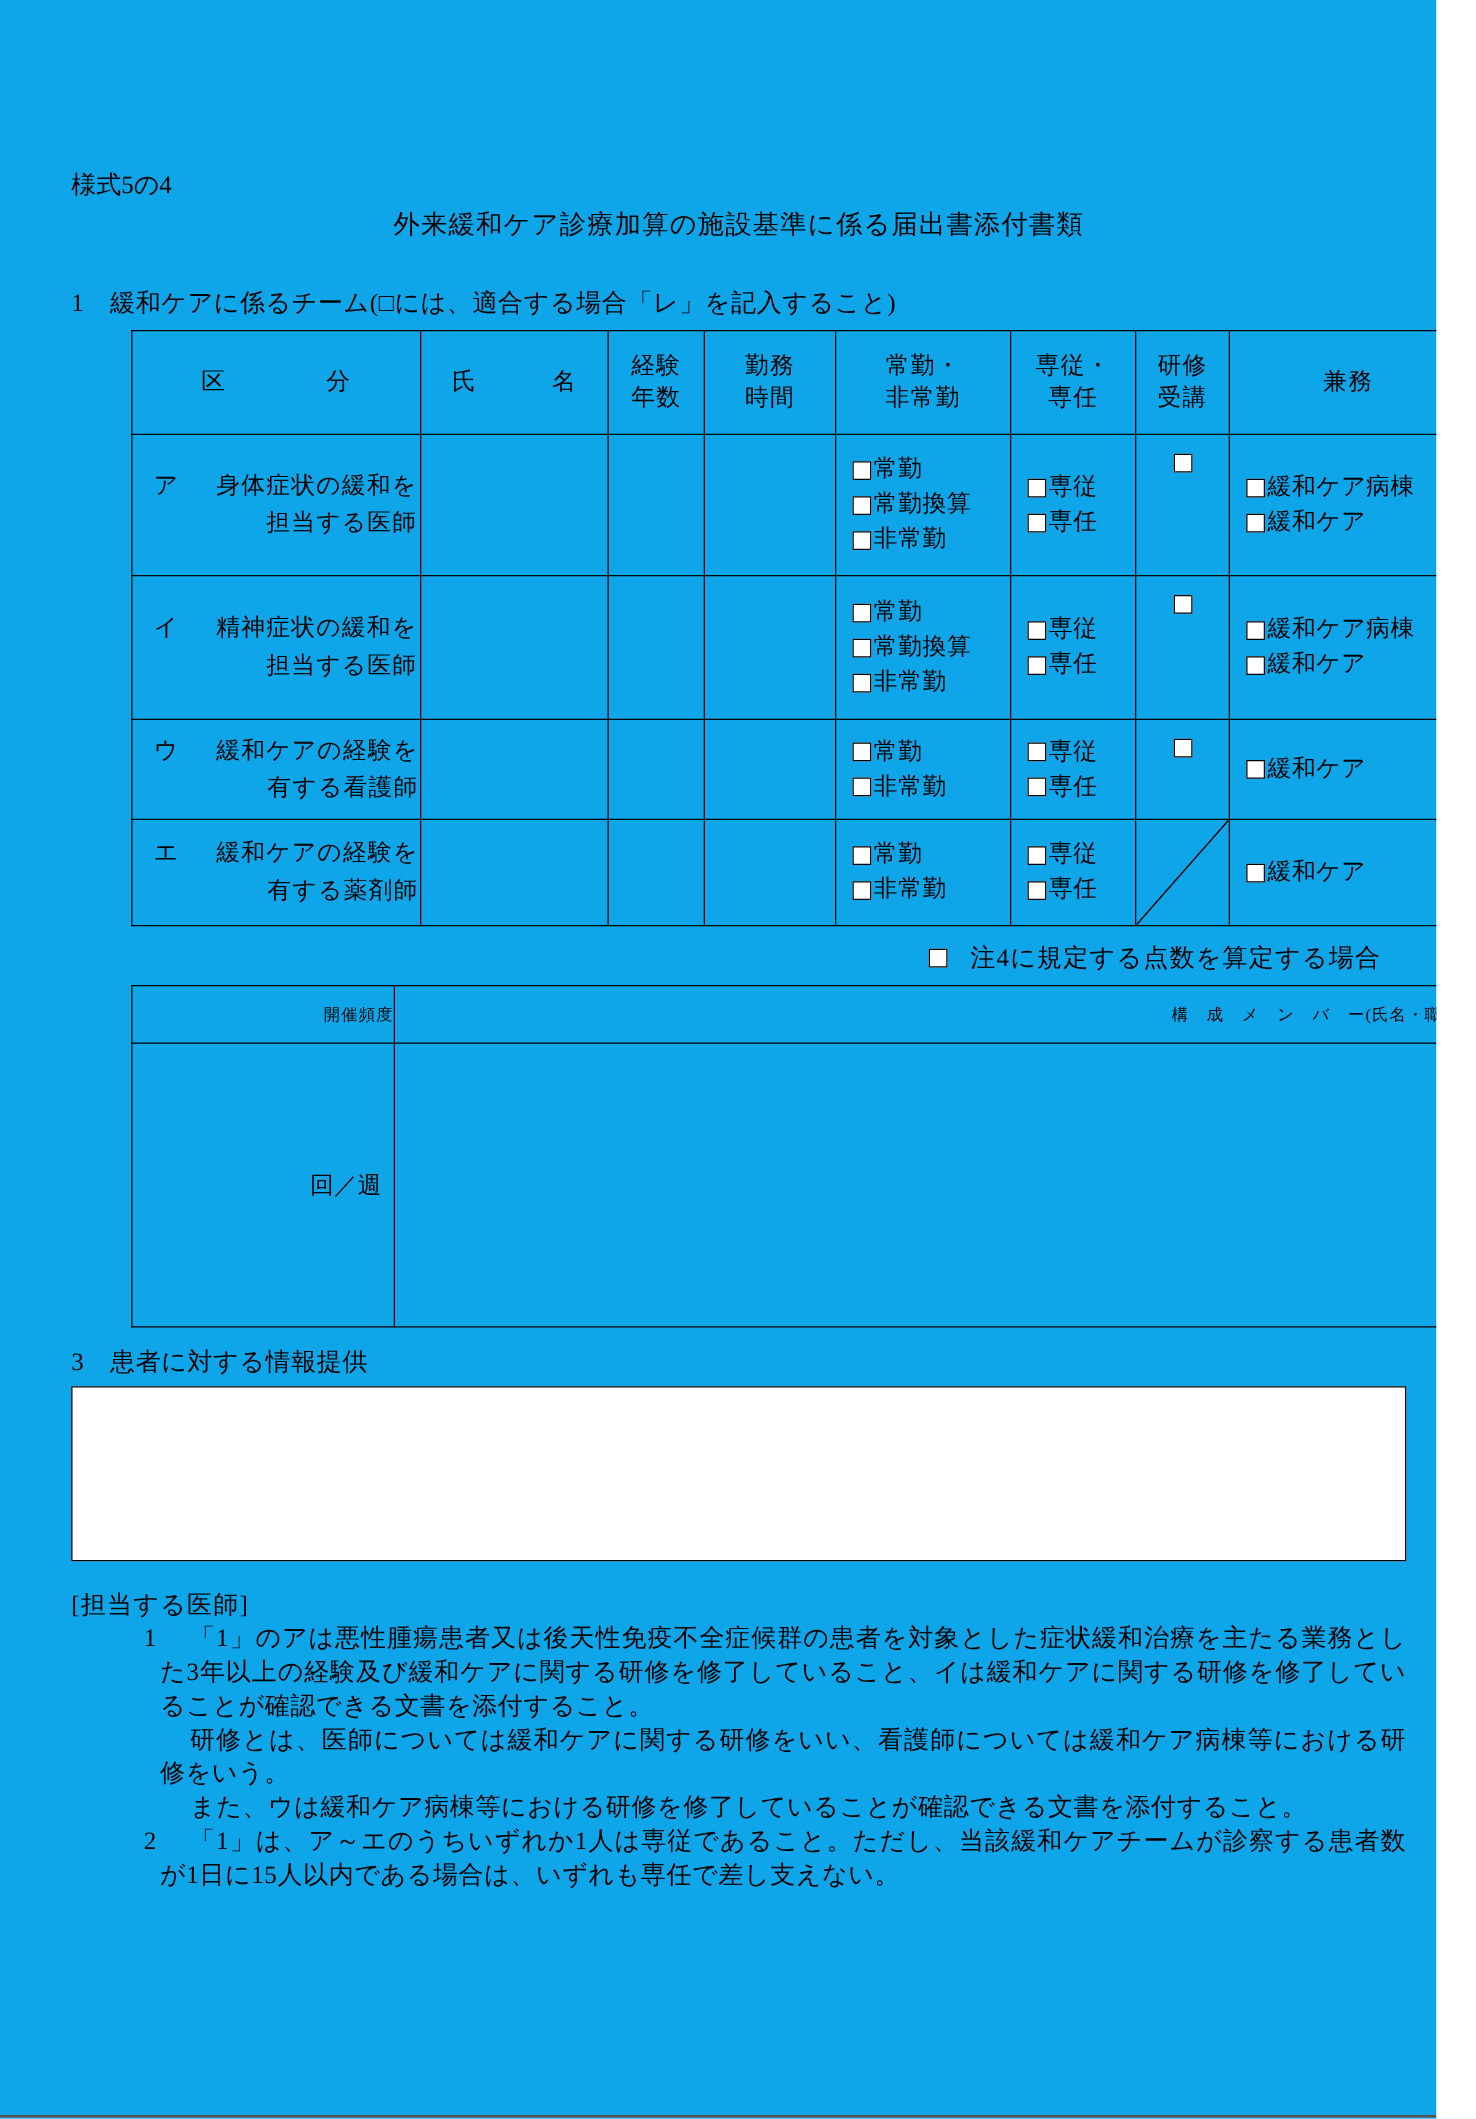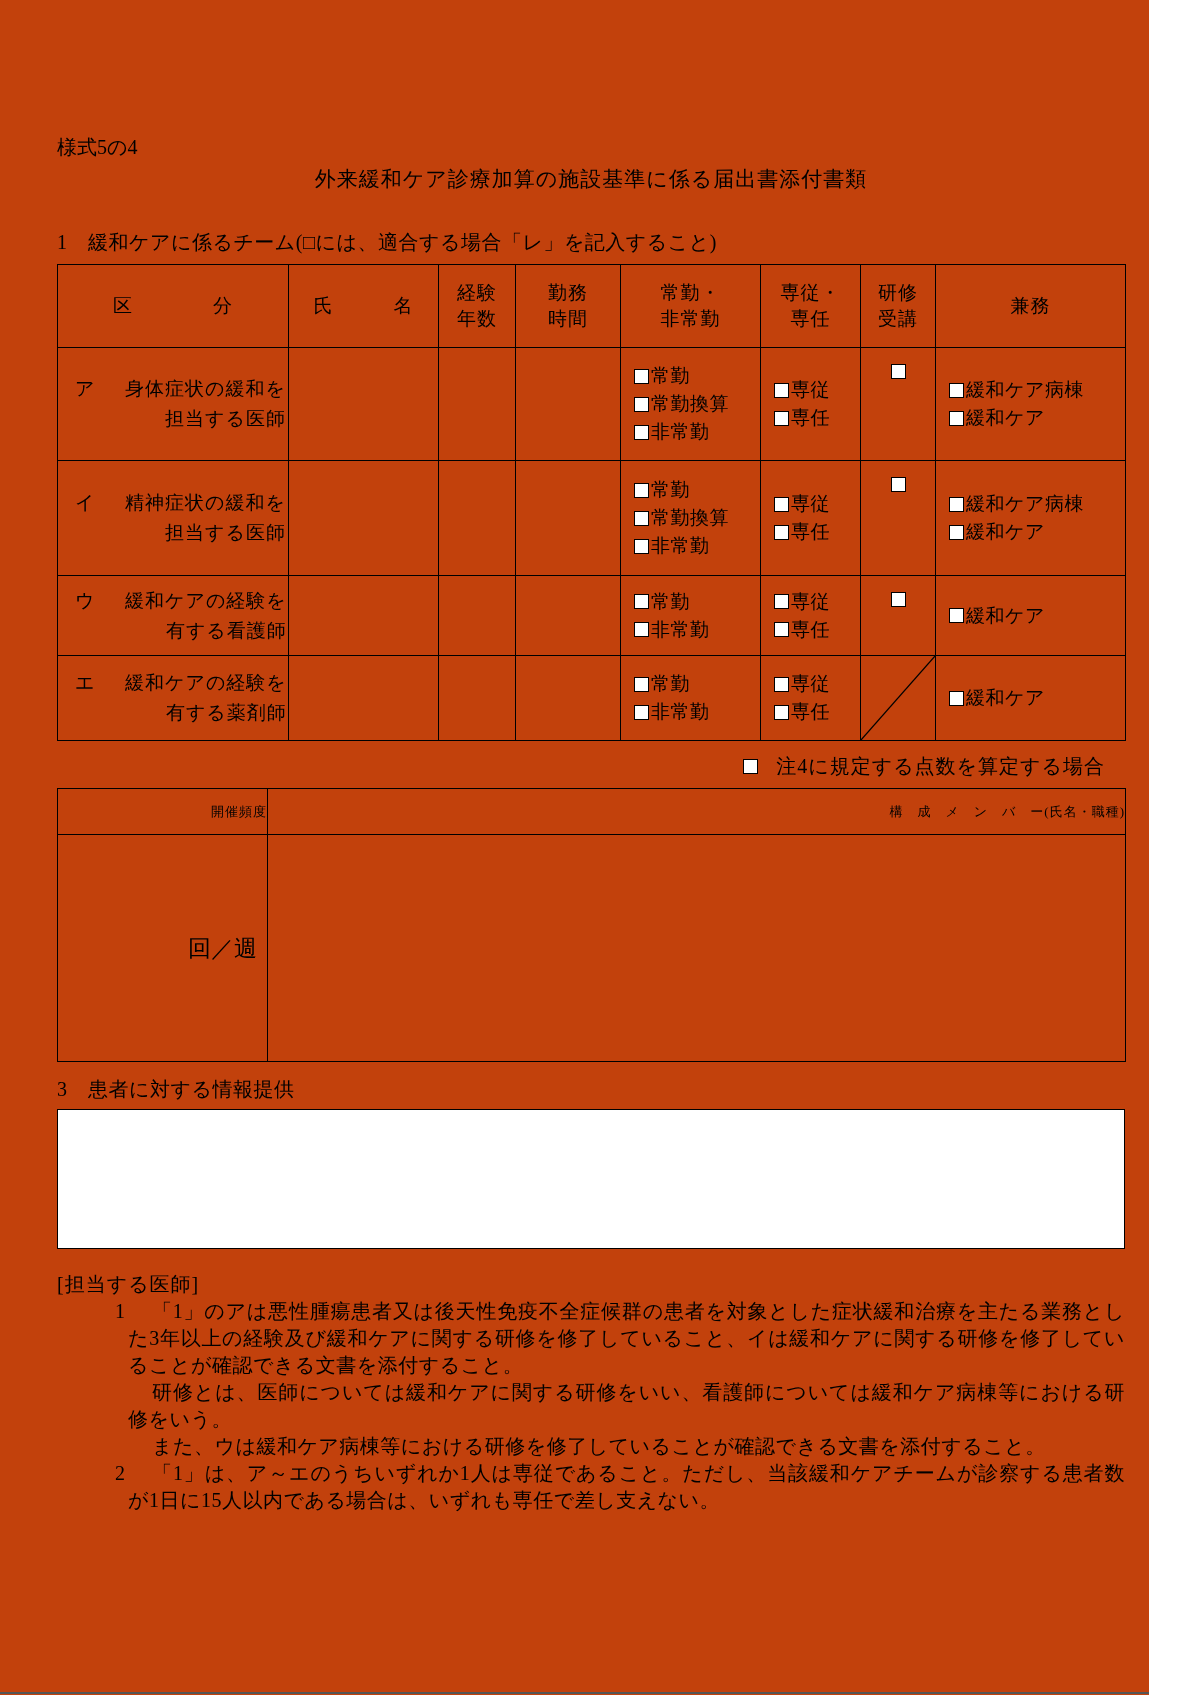--- a/index.html
+++ b/index.html
@@ -1,32 +1,32 @@
 <!DOCTYPE html>
 <html><head>
 <meta charset="utf-8">
 <style>
   * { margin:0; padding:0; box-sizing:border-box; }
   html,body { background:#ffffff; }
   .page {
     width:1149px; height:1695px; position:relative;
-    background:#c2410c; color:#000;
+    background:#0ea5e9; color:#000;
     font-family:"Liberation Serif","DejaVu Serif",serif;
     font-size:19px; overflow:hidden;
   }
   .content { position:absolute; left:57px; top:0; width:1068px; padding-top:134px; }
 
   .form-number { font-size:20px; }
   .doc-title { text-align:center; font-size:21px; margin-top:4px; letter-spacing:1px; }
 
   .sec-heading { font-size:20px; margin-top:36px; letter-spacing:0.5px; }
   .sec-heading.s2 { margin-top:16px; }
   .sec-heading.s3 { margin-top:14px; }
 
-  table { border-collapse:collapse; table-layout:fixed; width:1068px; margin-top:8px; }
+  table { border-collapse:collapse; table-layout:fixed; width:1068px; margin-top:8px;margin-left:48px; }
   td { border:1px solid #000; font-size:19px; }
 
   
   .t1 .hd { text-align:center; vertical-align:middle; white-space:pre-line; line-height:26px; letter-spacing:1px; }
   .t1 tr.hrow { height:83px; }
   .t1 tr.r0 { height:113px; }
   .t1 tr.r1 { height:115px; }
   .t1 tr.r2 { height:80px; }
   .t1 tr.r3 { height:85px; }
 
@@ -45,21 +45,21 @@
   .slash-cell { position:relative; padding:0; }
   .slash-cell svg { position:absolute; left:0; top:0; width:100%; height:100%; display:block; }
 
   .footnote { display:flex; justify-content:flex-end; align-items:center; gap:18px; padding-right:20px; margin-top:12px; font-size:20px; letter-spacing:1px; }
 
   
   .t2 tr.hrow { height:46px; }
   .t2 tr.brow { height:227px; }
   .t2 .hd { text-align:right; vertical-align:middle; font-size:13px; letter-spacing:1px; }
   .freq-cell { position:relative; }
-  .freq-unit { position:absolute; right:10px; top:50%; transform:translateY(-50%); font-size:23px; }
+  .freq-unit { position:absolute; right:10px; top:50%; transform:translateY(-50%); font-size:19px; }
 
   
   .box3 { border:1px solid #000; height:140px; margin-top:6px; background:#fff; }
 
   
   .notes { margin-top:22px; font-size:20px; }
   .notes-title { letter-spacing:1px; line-height:27px; }
   .note-item { position:relative; padding-left:71px; }
   .note-num { position:absolute; left:58px; top:0; line-height:27px; }
   .note-para { line-height:27px; text-indent:24px; letter-spacing:0.5px; text-align:justify; }

